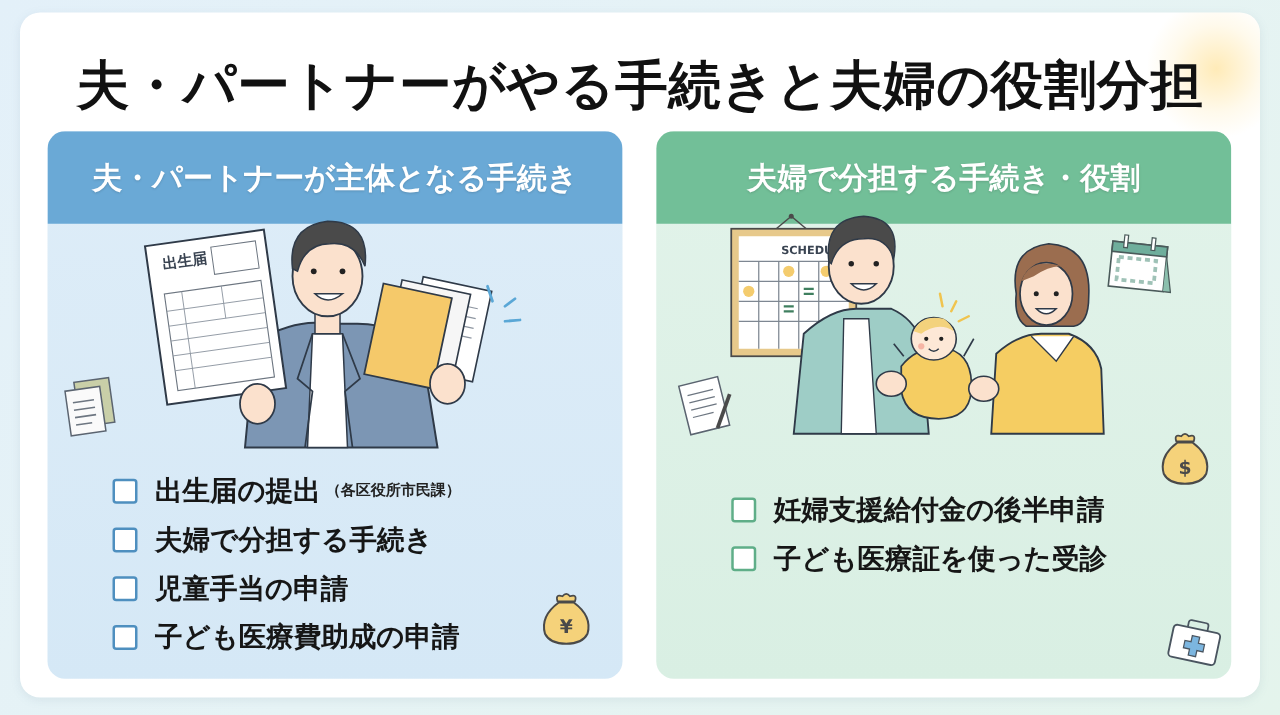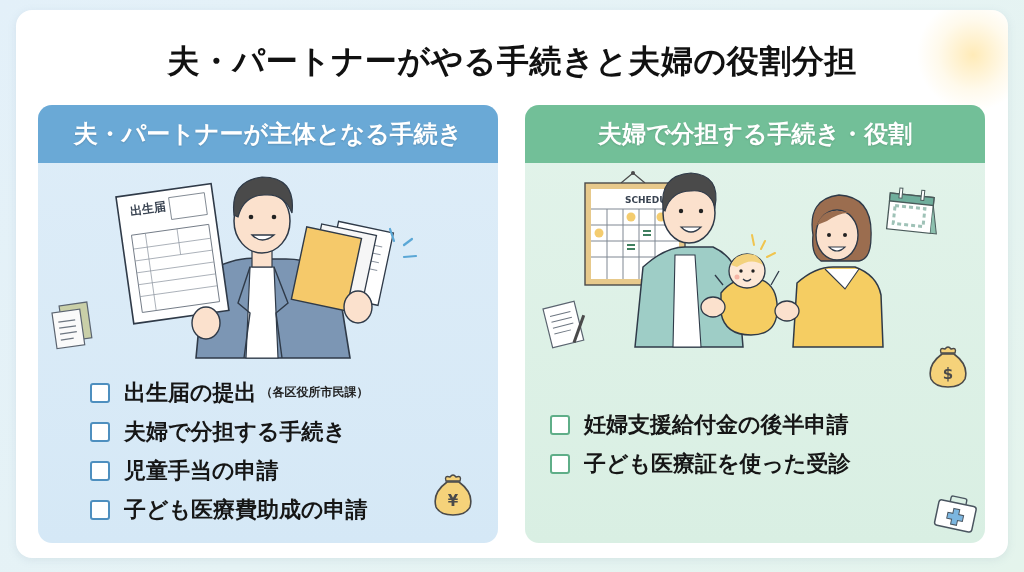--- a/index.html
+++ b/index.html
@@ -15,38 +15,38 @@
     box-shadow: 0 2px 8px rgba(120,150,170,0.15);
     overflow: hidden;
   }
   .glow {
     position: absolute; right: -20px; top: -10px; width: 110px; height: 110px;
     background: radial-gradient(circle, rgba(255,228,160,0.75) 0%, rgba(255,240,200,0.35) 45%, rgba(255,255,255,0) 72%);
     pointer-events: none;
   }
   .title {
     position: absolute; left: 0; right: 0; top: 30px; text-align: center;
-    font-size: 32px; font-weight: bold; color: #111; letter-spacing: 0.5px;
+    font-size: 42px; font-weight: bold; color: #111; letter-spacing: 0.5px;
   }
   .panel {
     position: absolute; top: 95px; height: 438px; border-radius: 14px; overflow: hidden;
   }
   .panel.left { left: 22px; width: 460px; background: linear-gradient(180deg, #deedf8 0%, #d5e8f6 100%); }
   .panel.right { left: 509px; width: 460px; background: linear-gradient(180deg, #e2f3ea 0%, #d9efe3 100%); }
   .panel-header {
-    height: 58px; display: flex; align-items: center; justify-content: center;
+    height: 74px; display: flex; align-items: center; justify-content: center;
     color: #fff; font-size: 24px; font-weight: bold;
     text-shadow: 0 1px 2px rgba(0,0,0,0.15);
   }
   .panel.left .panel-header { background: #6aa9d6; }
   .panel.right .panel-header { background: #72bf98; }
   .illus { position: absolute; top: 58px; left: 0; right: 0; height: 200px; }
   .checklist { position: absolute; left: 0; right: 0; list-style: none; }
   .panel.left .checklist { top: 268px; padding-left: 52px; }
-  .panel.right .checklist { top: 300px; padding-left: 25px; font-family: Liberation Serif, serif; }
+  .panel.right .checklist { top: 283px; padding-left: 60px; font-family: Liberation Serif, serif; }
   .check-item { display: flex; align-items: center; height: 39px; }
   .checkbox {
     width: 20px; height: 20px; border-radius: 3px; background: #fff; flex: none;
     margin-right: 14px;
   }
   .panel.left .checkbox { border: 2.5px solid #4e8fbf; }
   .panel.right .checkbox { border: 2.5px solid #5fae88; }
   .check-label { font-size: 22px; font-weight: bold; color: #161616; white-space: nowrap; }
   .check-note { font-size: 12px; font-weight: bold; color: #222; margin-left: 4px; }
   .deco { position: absolute; }

